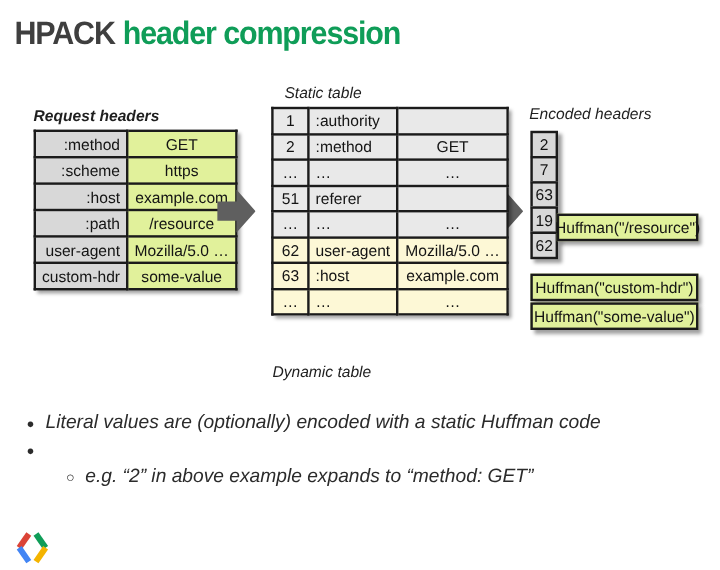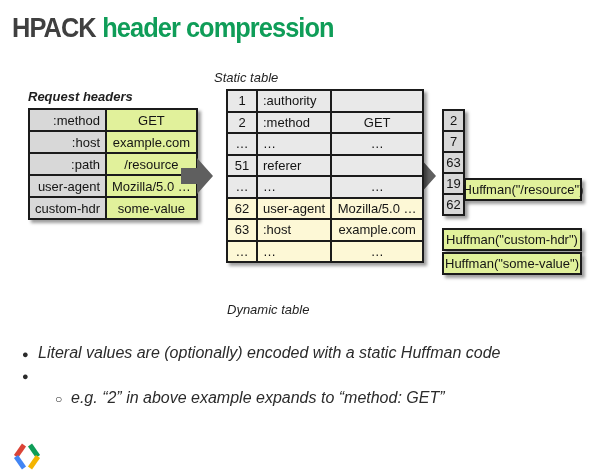--- a/index.html
+++ b/index.html
@@ -13,21 +13,21 @@
     font-size:27px;font-weight:bold;letter-spacing:-1px;
     transform:scaleX(0.94);transform-origin:left top;white-space:nowrap;
   }
   .t-dark{color:#3f3f3f;}
   .t-green{color:#0f9d58;margin-left:7px;}
   
   .lbl{
     position:absolute;font-style:italic;font-size:13px;color:#1f1f1f;white-space:nowrap;
   }
   #lbl-request{left:28px;top:89px;font-weight:bold;}
-  #lbl-static{left:214px;top:70px;}
+  #lbl-static{left:237px;top:70px;}
   #lbl-dynamic{left:227px;top:286px;margin-top:16px;}
   #lbl-encoded{left:441px;top:87px;}
   
   table.tbl{
     position:absolute;border-collapse:collapse;
     box-shadow:3px 3px 3px rgba(0,0,0,0.38);
     font-size:13px;
   }
   table.tbl td{
     border:2px solid #1b1b1b;height:20px;padding:0 5px;white-space:nowrap;
@@ -80,20 +80,24 @@
   <h1 class="title"><span class="t-dark">HPACK</span><span class="t-green">header compression</span></h1>
 
   <div class="lbl" id="lbl-request">Request headers</div>
   <table class="tbl" id="req-table">
     <tbody>
         <tr>
       <td class="name">:method</td>
       <td class="val">GET</td>
     </tr>
     <tr>
+      <td class="name">:scheme</td>
+      <td class="val">https</td>
+    </tr>
+    <tr>
       <td class="name">:host</td>
       <td class="val">example.com</td>
     </tr>
     <tr>
       <td class="name">:path</td>
       <td class="val">/resource</td>
     </tr>
     <tr>
       <td class="name">user-agent</td>
       <td class="val">Mozilla/5.0 …</td>
@@ -152,20 +156,21 @@
     </tr>
     <tr class="y">
       <td class="idx">…</td>
       <td class="name">…</td>
       <td class="val">…</td>
     </tr>
   </tbody>
     </table>
   <div class="lbl" id="lbl-dynamic">Dynamic table</div>
 
+  <div class="lbl" id="lbl-encoded">Encoded headers</div>
   <div class="enc-col">
     <div class="enc-cell">2</div>
     <div class="enc-cell">7</div>
     <div class="enc-cell">63</div>
     <div class="enc-cell">19</div>
     <div class="enc-cell">62</div>
   </div>
   <div class="hbar" id="hbar-resource">Huffman("/resource")</div>
   <div class="hbar" id="hbar-custom">Huffman("custom-hdr")</div>
   <div class="hbar" id="hbar-value">Huffman("some-value")</div>

